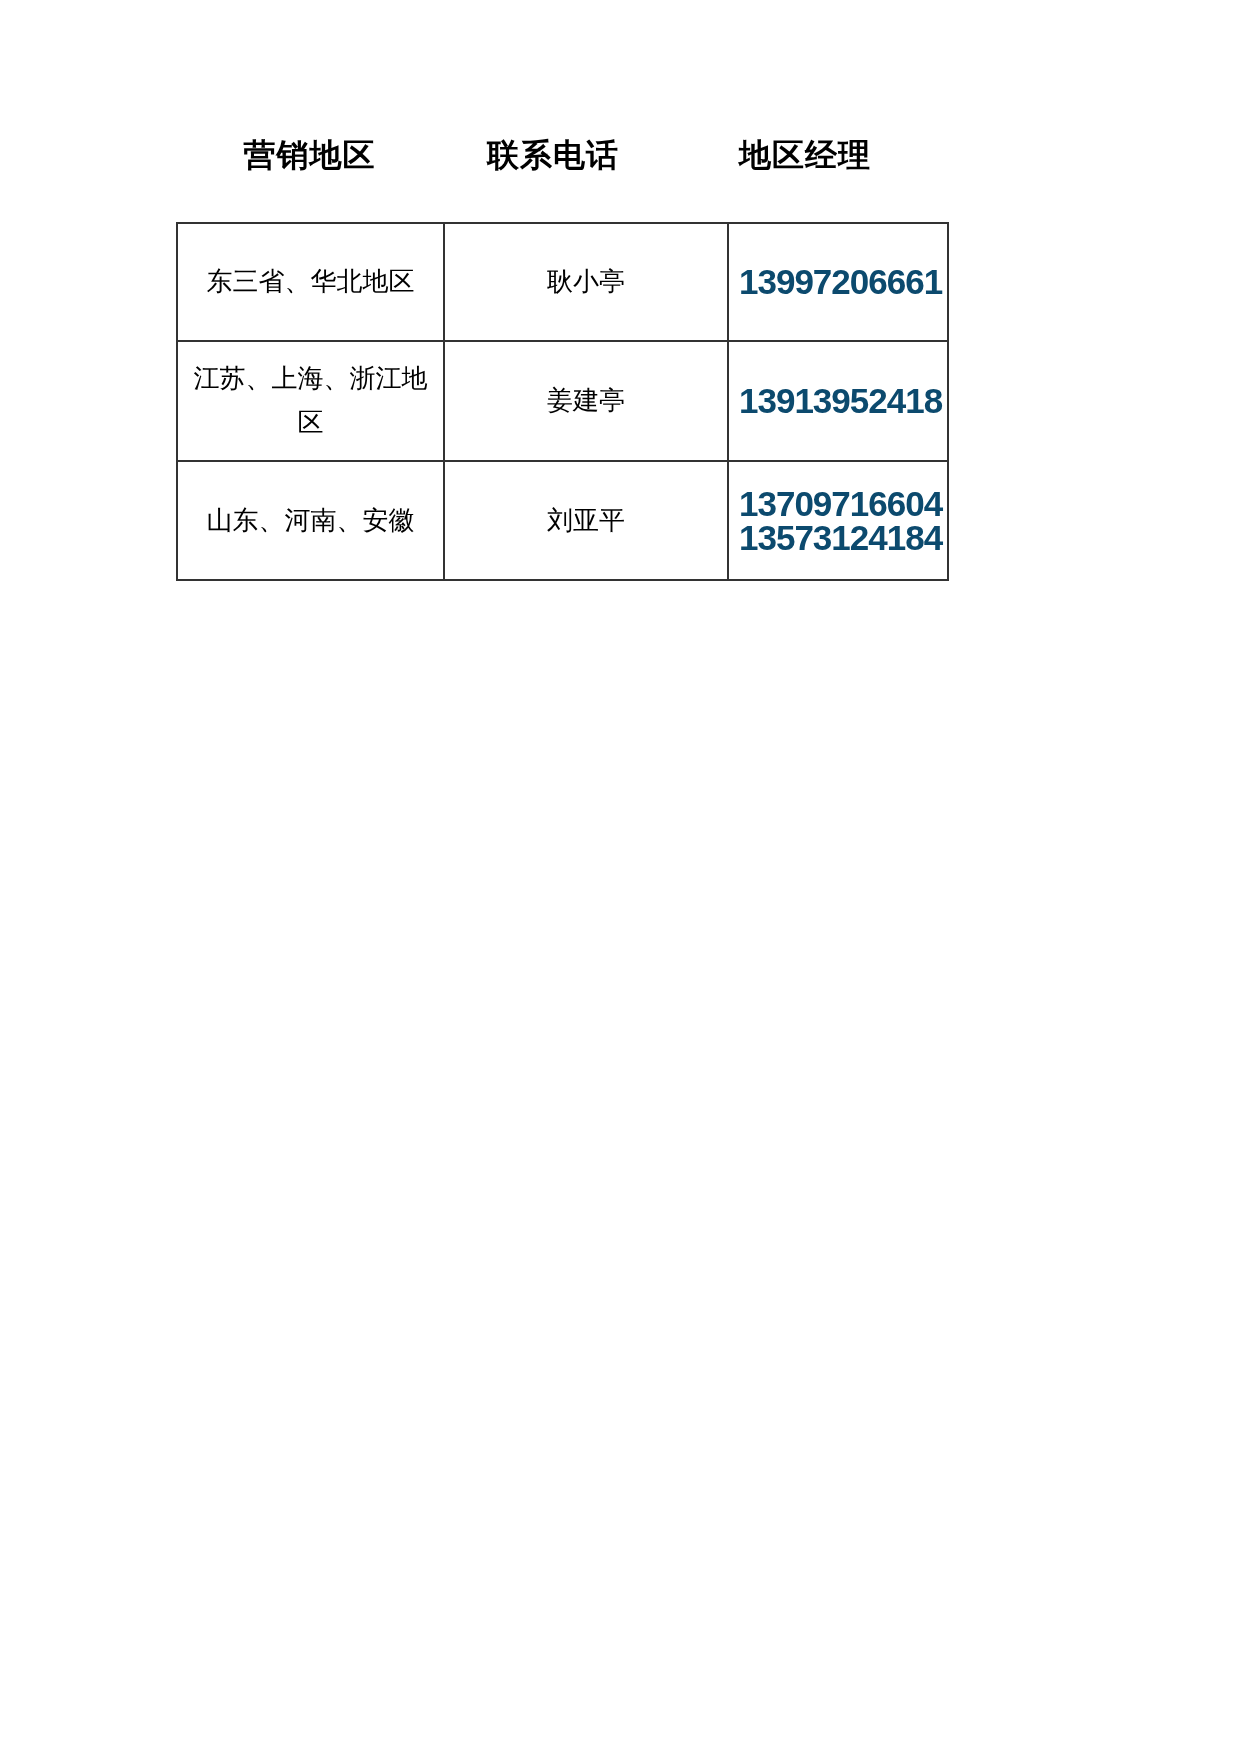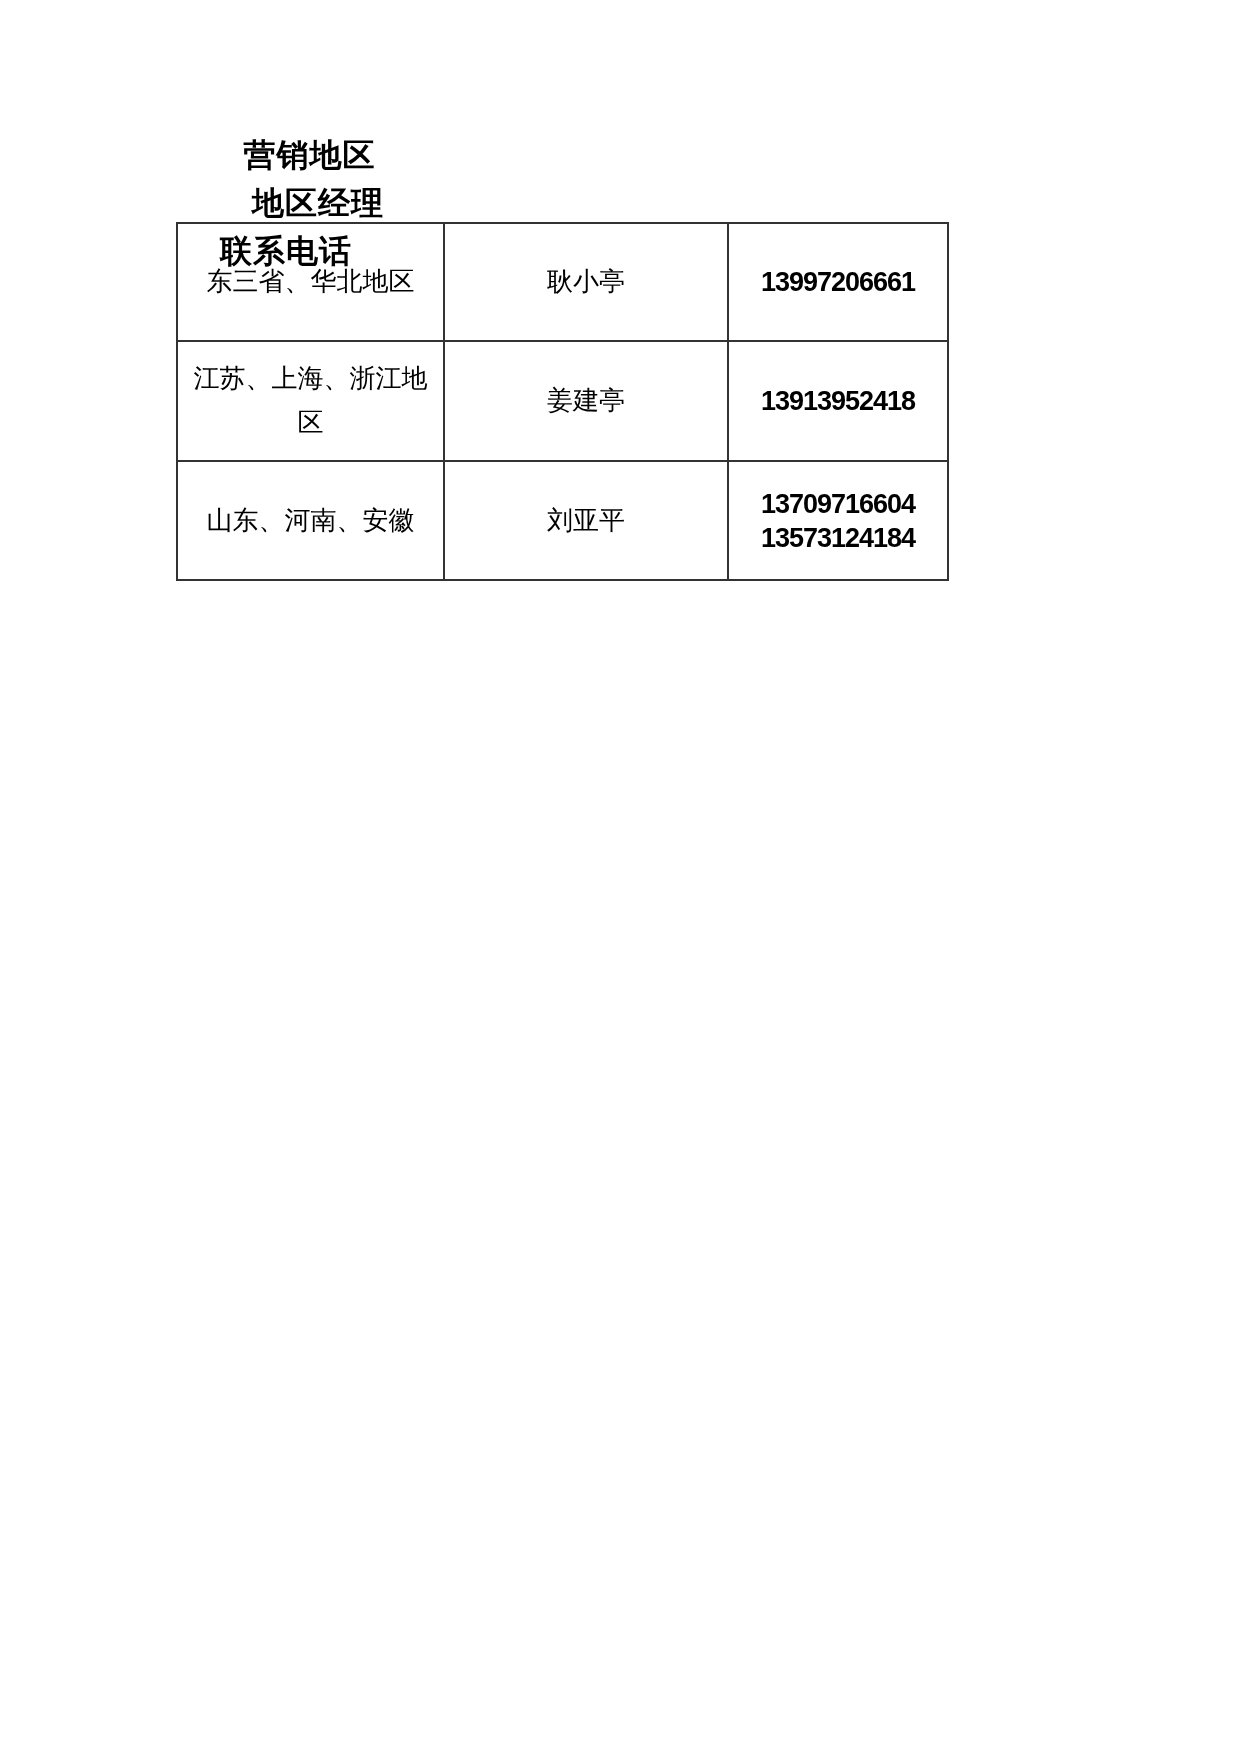--- a/index.html
+++ b/index.html
@@ -16,21 +16,20 @@
     font-family: "Liberation Serif", "DejaVu Serif", serif;
     color: #000000;
   }
   .header-row {
     position: absolute;
     left: 176px;
     top: 131px;
     width: 771px;
     height: 48px;
     display: flex;
-    flex-direction: column;
   }
   .header-row .hcell {
     display: block;
     text-align: center;
     line-height: 48px;
     font-weight: bold;
     font-size: 32px;
     letter-spacing: 1px;
     font-family: "Liberation Serif", "DejaVu Serif", serif;
   }
@@ -67,36 +66,36 @@
   .region, .manager {
     font-family: "Liberation Serif", "DejaVu Serif", serif;
     font-size: 26px;
     line-height: 44px;
     white-space: pre-line;
     color: #000000;
   }
   .phone {
     font-family: "Liberation Sans", "DejaVu Sans", sans-serif;
     font-weight: bold;
-    font-size: 27px;
+    font-size: 35px;
     letter-spacing: -1px;
     line-height: 34px;
     white-space: pre-line;
-    color: #000000;
+    color: #0c4a6e;
   }
 </style>
 </head>
 <body>
 
 <div class="page">
 
   <div class="header-row">
     <span class="hcell c1">营销地区</span>
+    <span class="hcell c3">联系电话</span>
     <span class="hcell c2">地区经理</span>
-    <span class="hcell c3">联系电话</span>
   </div>
 
   <table class="contacts">
     <colgroup>
       <col class="col-region">
       <col class="col-manager">
       <col class="col-phone">
     </colgroup>
     <tbody>
       <tr class="r1">

